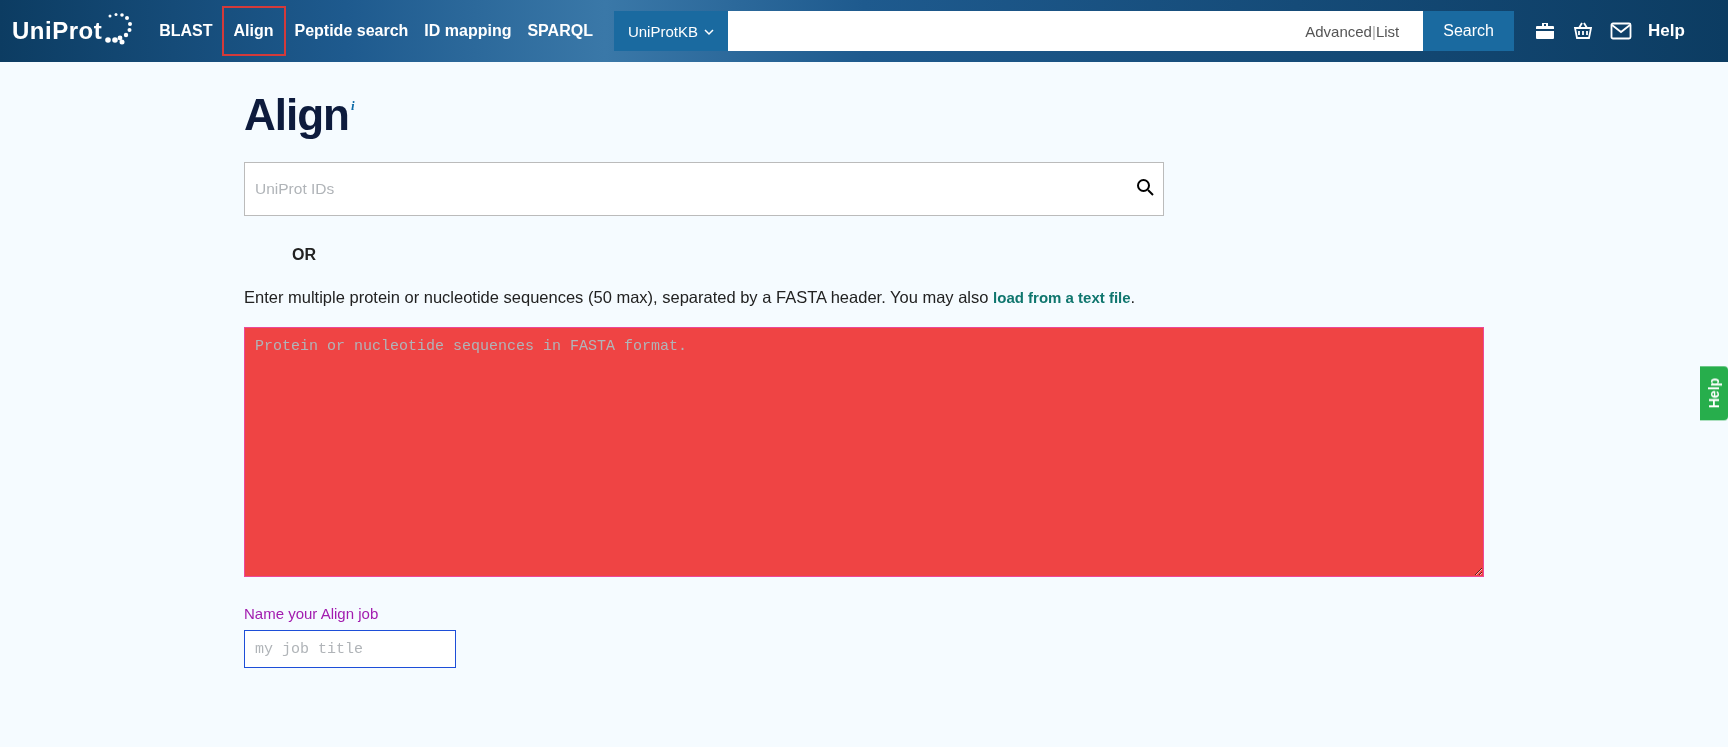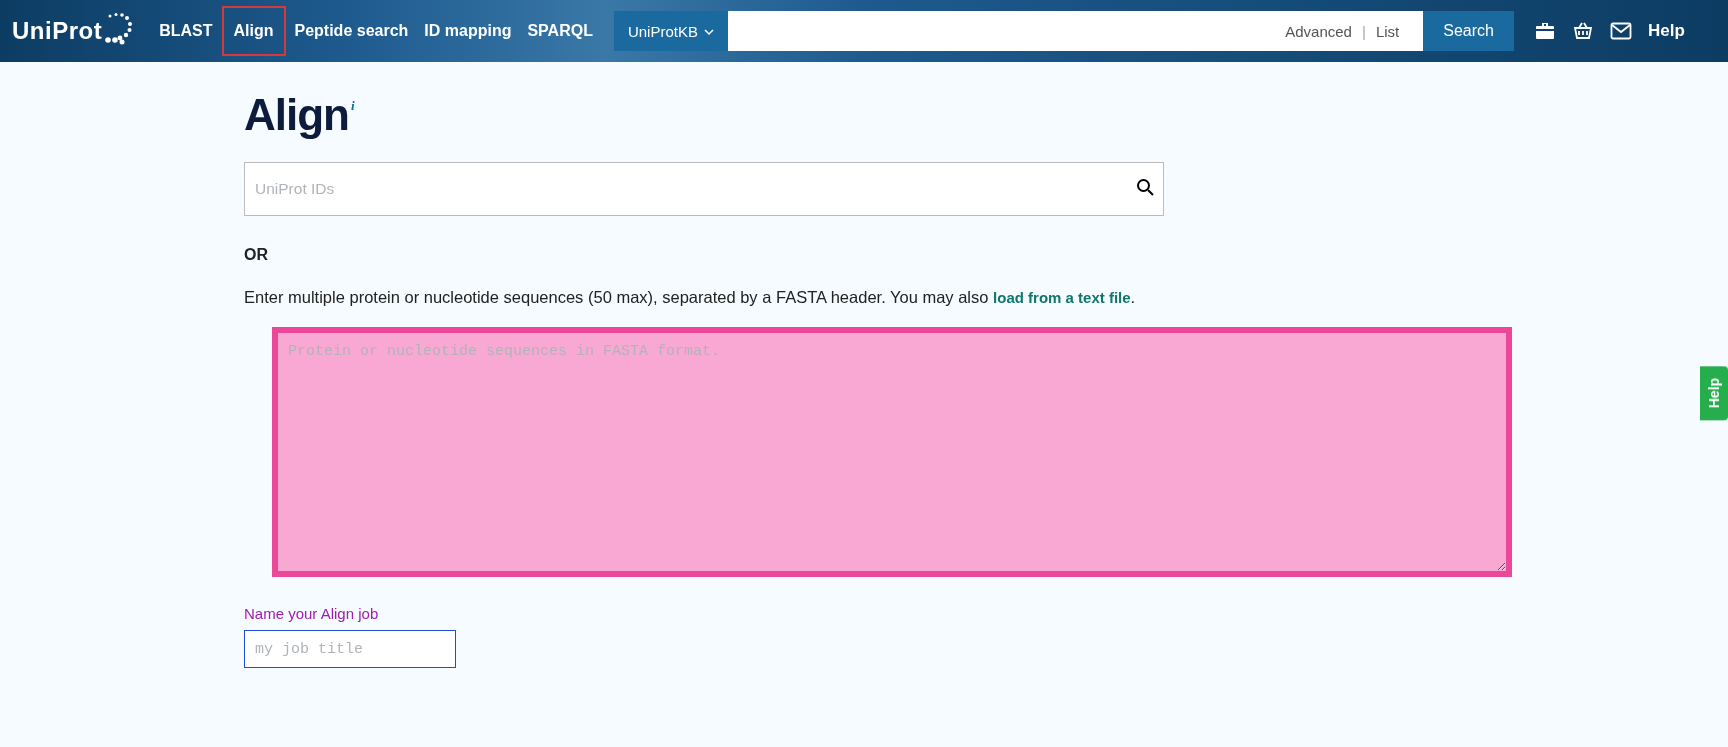--- a/index.html
+++ b/index.html
@@ -17,21 +17,21 @@
   .logo-text { font-size: 24px; font-weight: bold; letter-spacing: 0.5px; }
   .logo-dots { margin-left: 2px; }
   .nav { display: flex; align-items: center; gap: 2px; }
   .nav-item { color: #fff; font-weight: bold; font-size: 16px; padding: 8px 7px; cursor: pointer; white-space: nowrap; }
   .nav-item.highlighted { border: 2px solid #d43a3a; padding: 14px 10px; }
   
   .search-area { display: flex; align-items: center; margin-left: 14px; flex: 1; max-width: 900px; }
   .db-select { background: #1a6aa0; color: #fff; border: none; padding: 0 14px; height: 40px; font-size: 15px; display: flex; align-items: center; gap: 6px; cursor: pointer; }
   .search-box { flex: 1; height: 40px; border: none; background: #fff; padding: 0 12px; font-size: 15px; display: flex; align-items: center; }
   .search-box input { flex: 1; border: none; outline: none; height: 100%; font-size: 15px; }
-  .search-extras { display: flex; align-items: center; gap: 10px; color: #555; font-size: 15px; padding-right: 12px; }
+  .search-extras { display: flex; align-items: center; color: #555; font-size: 15px; padding-right: 12px; }
   .search-extras span { cursor: pointer; }
   .divider { color: #aaa; }
   .search-btn { background: #1a6aa0; color: #fff; border: none; height: 40px; padding: 0 20px; font-size: 16px; cursor: pointer; }
   
   .header-right { display: flex; align-items: center; gap: 16px; margin-left: 20px; }
   .header-icon { width: 22px; height: 22px; cursor: pointer; color: #fff; display: flex; align-items: center; justify-content: center; }
   .help-link { color: #fff; font-weight: bold; font-size: 17px; cursor: pointer; }
   
   .main { max-width: 1280px; margin: 0 auto; padding: 28px 20px; }
   .title-row { display: flex; align-items: flex-start; }
@@ -39,25 +39,25 @@
   .info-i { font-size: 13px; color: #0d6ba8; font-weight: bold; margin-left: 2px; margin-top: 8px; cursor: pointer; font-style: italic; font-family: 'Times New Roman', serif; }
   .intro { margin-top: 16px; font-size: 16.5px; line-height: 1.45; color: #222; }
   .intro .link { color: #0d6ba8; font-weight: bold; cursor: pointer; }
   .ext-icon { display: inline-block; margin-left: 2px; }
   
   .id-input-wrap { position: relative; margin-top: 22px; max-width: 920px; }
   .id-input { width: 100%; height: 54px; border: 1px solid #bbb; background: #fff; padding: 0 40px 0 10px; font-size: 15.5px; }
   .id-input::placeholder { color: #b0b4b8; }
   .id-search-icon { position: absolute; right: 10px; top: 50%; transform: translateY(-50%); color: #222; cursor: pointer; }
   
-  .or-label { font-weight: bold; font-size: 16px; margin-top: 30px; color: #222; }
+  .or-label { font-weight: bold; font-size: 16px; margin-top: 30px; color: #222; margin-left: 48px; }
   .instr { margin-top: 24px; font-size: 16.5px; color: #222; }
   .instr .link2 { color: #0f766e; font-weight: bold; cursor: pointer; font-size: 15px;}
   
-  .fasta-area { width: 100%; height: 250px; border: 6px solid #ec4899; background: #f9a8d4; margin-top: 20px; padding: 10px 10px; font-family: Consolas, 'Courier New', monospace; font-size: 15px; resize: both; margin-left: 28px; }
+  .fasta-area { width: 100%; height: 250px; border: 1px solid #ec4899; background: #ef4444; margin-top: 20px; padding: 10px 10px; font-family: Consolas, 'Courier New', monospace; font-size: 15px; resize: both; }
   .fasta-area::placeholder { color: #b0b4b8; }
   
   .job-label { margin-top: 24px; font-size: 15px; color: #a21caf; }
   .job-input { width: 212px; height: 38px; border: 1px solid #1d4ed8; background: #fff; margin-top: 8px; padding: 0 10px; font-family: Consolas, 'Courier New', monospace; font-size: 15px; }
   .job-input::placeholder { color: #b0b4b8; }
   
   .side-help {
     position: fixed; right: 0; top: 50%; transform: translateY(-8px);
     background: #27ae4c; color: #fff; writing-mode: vertical-rl;
     padding: 12px 6px; font-size: 14px; font-weight: bold; cursor: pointer;

